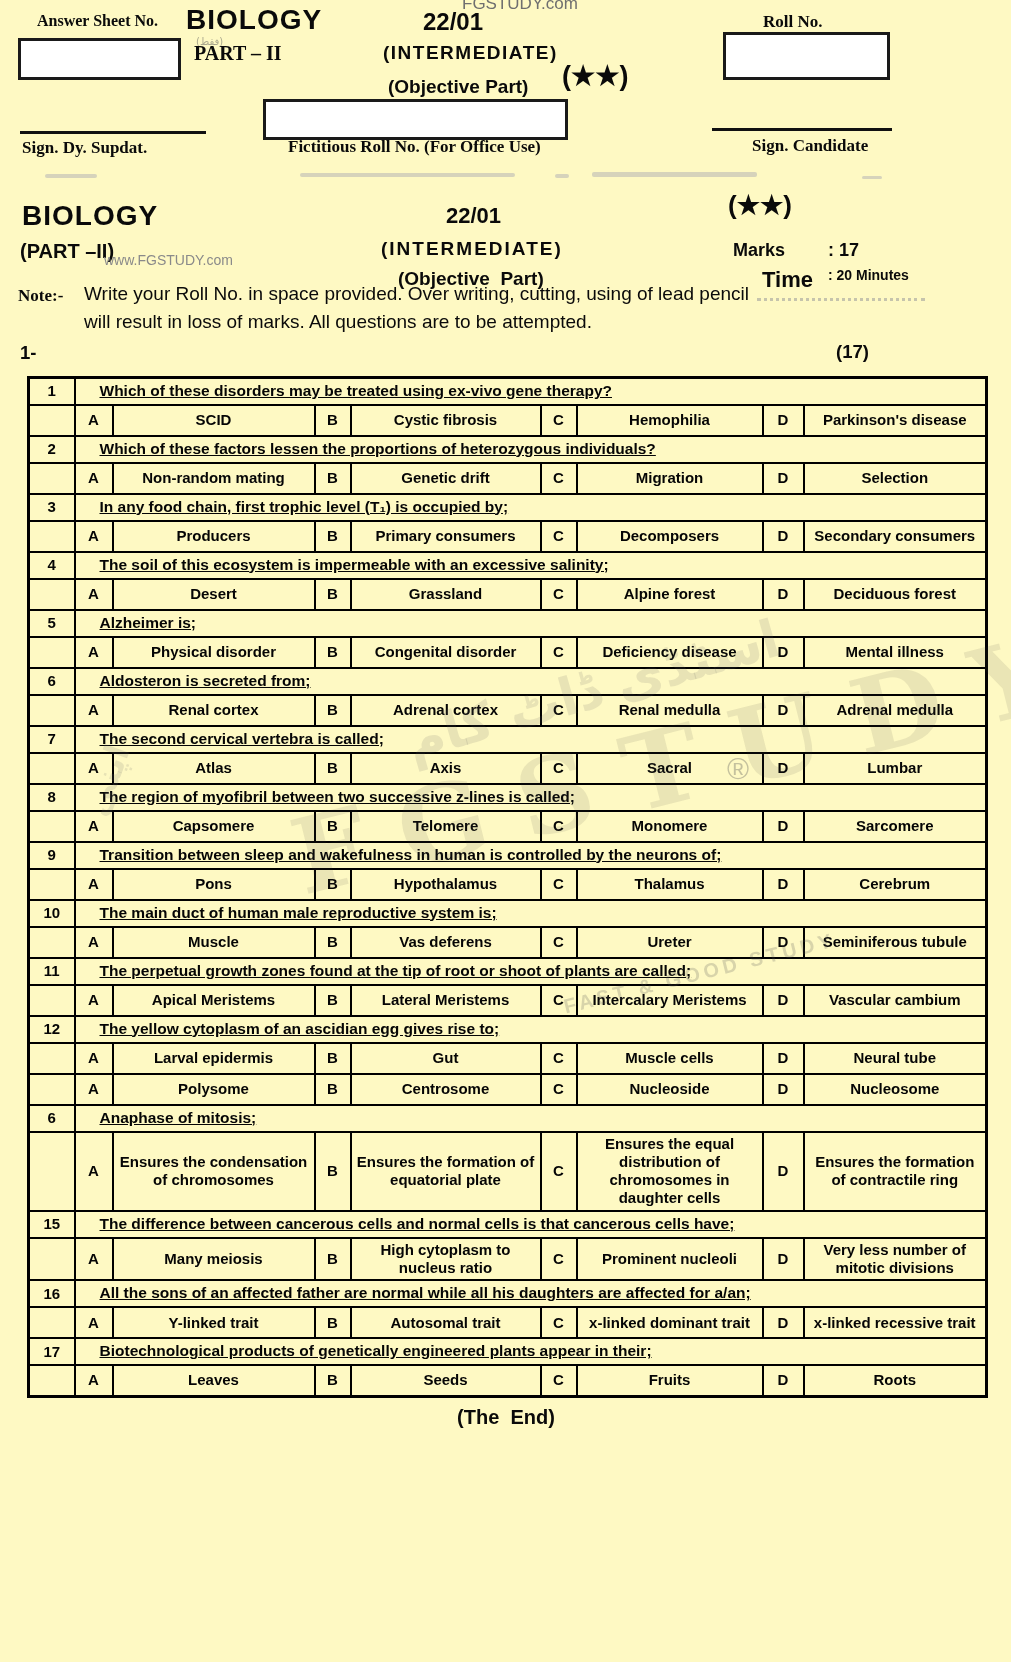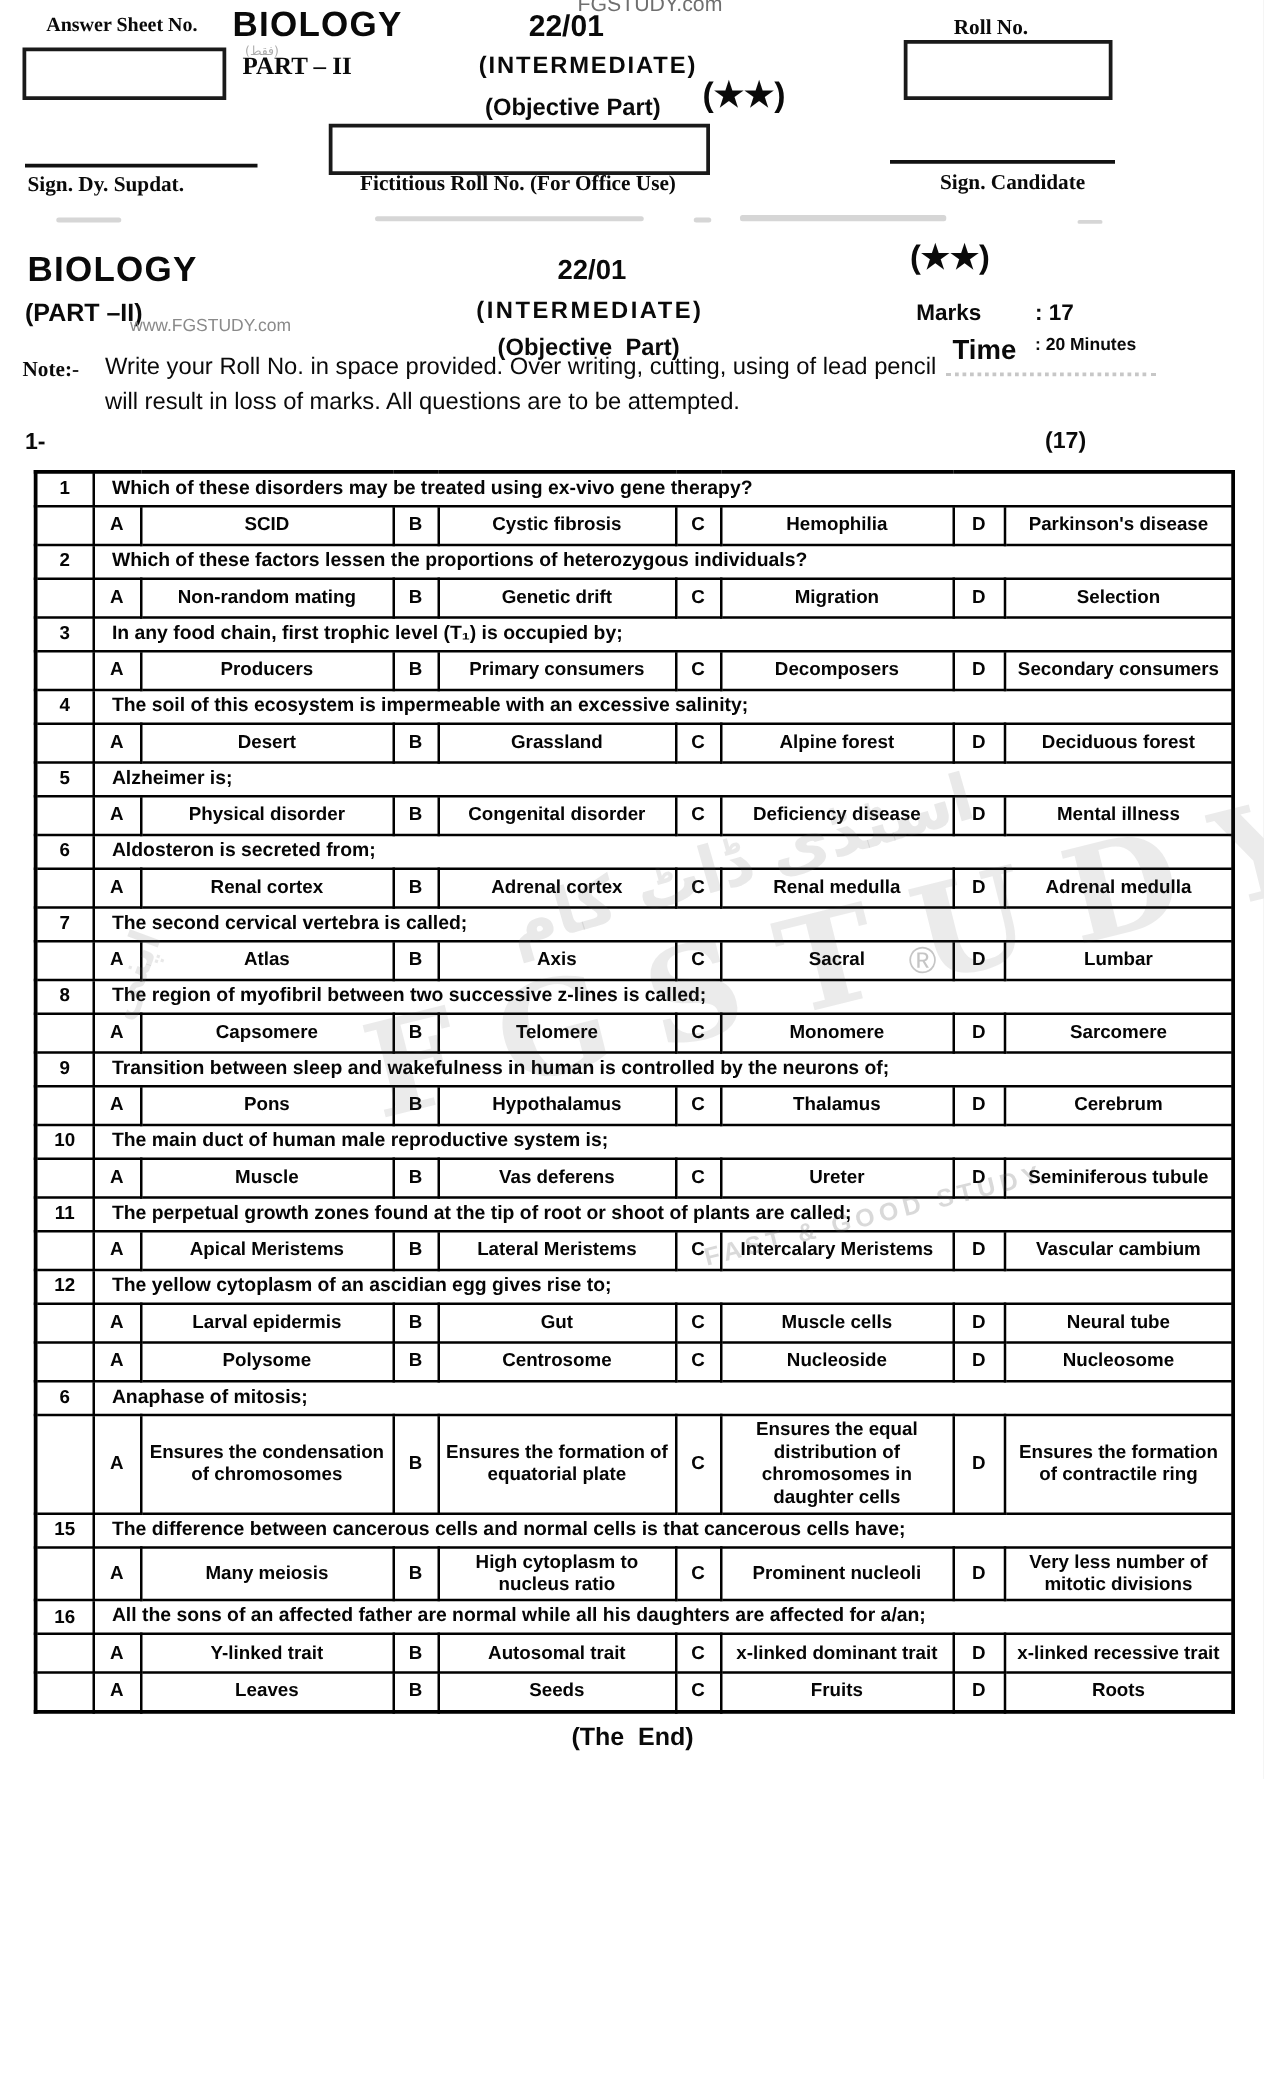--- a/index.html
+++ b/index.html
@@ -1,19 +1,19 @@
 <!DOCTYPE html>
 <html><head>
 <meta charset="utf-8">
 <style>
   * { margin:0; padding:0; box-sizing:border-box; }
   html,body { background:#e8e8e8; }
   .page {
     position:relative; width:1011px; height:1662px;
-    background:#ffffff; overflow:hidden;
+    background:#fef9c3; overflow:hidden;
     font-family:"Liberation Sans", sans-serif;
     color:#0a0a0a;
   }
   .abs { position:absolute; }
   .serif { font-family:"Liberation Serif", serif; font-weight:700; }
   .sans-b { font-family:"Liberation Sans", sans-serif; font-weight:700; }
   .heavy { font-weight:900; }
   .pre { white-space:pre; }
 
   
@@ -59,21 +59,21 @@
     border:3px solid #000;
   }
   table.mcq td {
     border:2.5px solid #000; font-weight:700; color:#050505;
     text-align:center; vertical-align:middle;
     padding:2px 4px; line-height:1.22; font-size:15px;
     overflow:hidden;
   }
   tr.q-row td { height:27px; }
   tr.q-row td.q-text-cell {
-    text-align:left; padding-left:14px; font-size:15.5px;
+    text-align:left; padding-left:24px; font-size:15.5px;text-decoration:underline;
   }
   tr.o-row td { height:31px; }
   .the-end { text-align:center; font-size:20px; font-weight:700; margin-top:8px; }
 </style>
 </head>
 <body>
 
 <div class="page">
 
   <div class="abs wm wm-top" style="left:462px; top:-6px;">FGSTUDY.com</div>
@@ -390,20 +390,24 @@
     <td><span class="opt-letter">A</span></td>
     <td><span class="opt-text">Y-linked trait</span></td>
     <td><span class="opt-letter">B</span></td>
     <td><span class="opt-text">Autosomal trait</span></td>
     <td><span class="opt-letter">C</span></td>
     <td><span class="opt-text">x-linked dominant trait</span></td>
     <td><span class="opt-letter">D</span></td>
     <td><span class="opt-text">x-linked recessive trait</span></td>
   </tr>
 
+  <tr class="q-row">
+    <td><span class="q-num">17</span></td>
+    <td class="q-text-cell" colspan="8"><span class="q-text">Biotechnological products of genetically engineered plants appear in their;</span></td>
+  </tr>
   <tr class="o-row">
     <td></td>
     <td><span class="opt-letter">A</span></td>
     <td><span class="opt-text">Leaves</span></td>
     <td><span class="opt-letter">B</span></td>
     <td><span class="opt-text">Seeds</span></td>
     <td><span class="opt-letter">C</span></td>
     <td><span class="opt-text">Fruits</span></td>
     <td><span class="opt-letter">D</span></td>
     <td><span class="opt-text">Roots</span></td>

